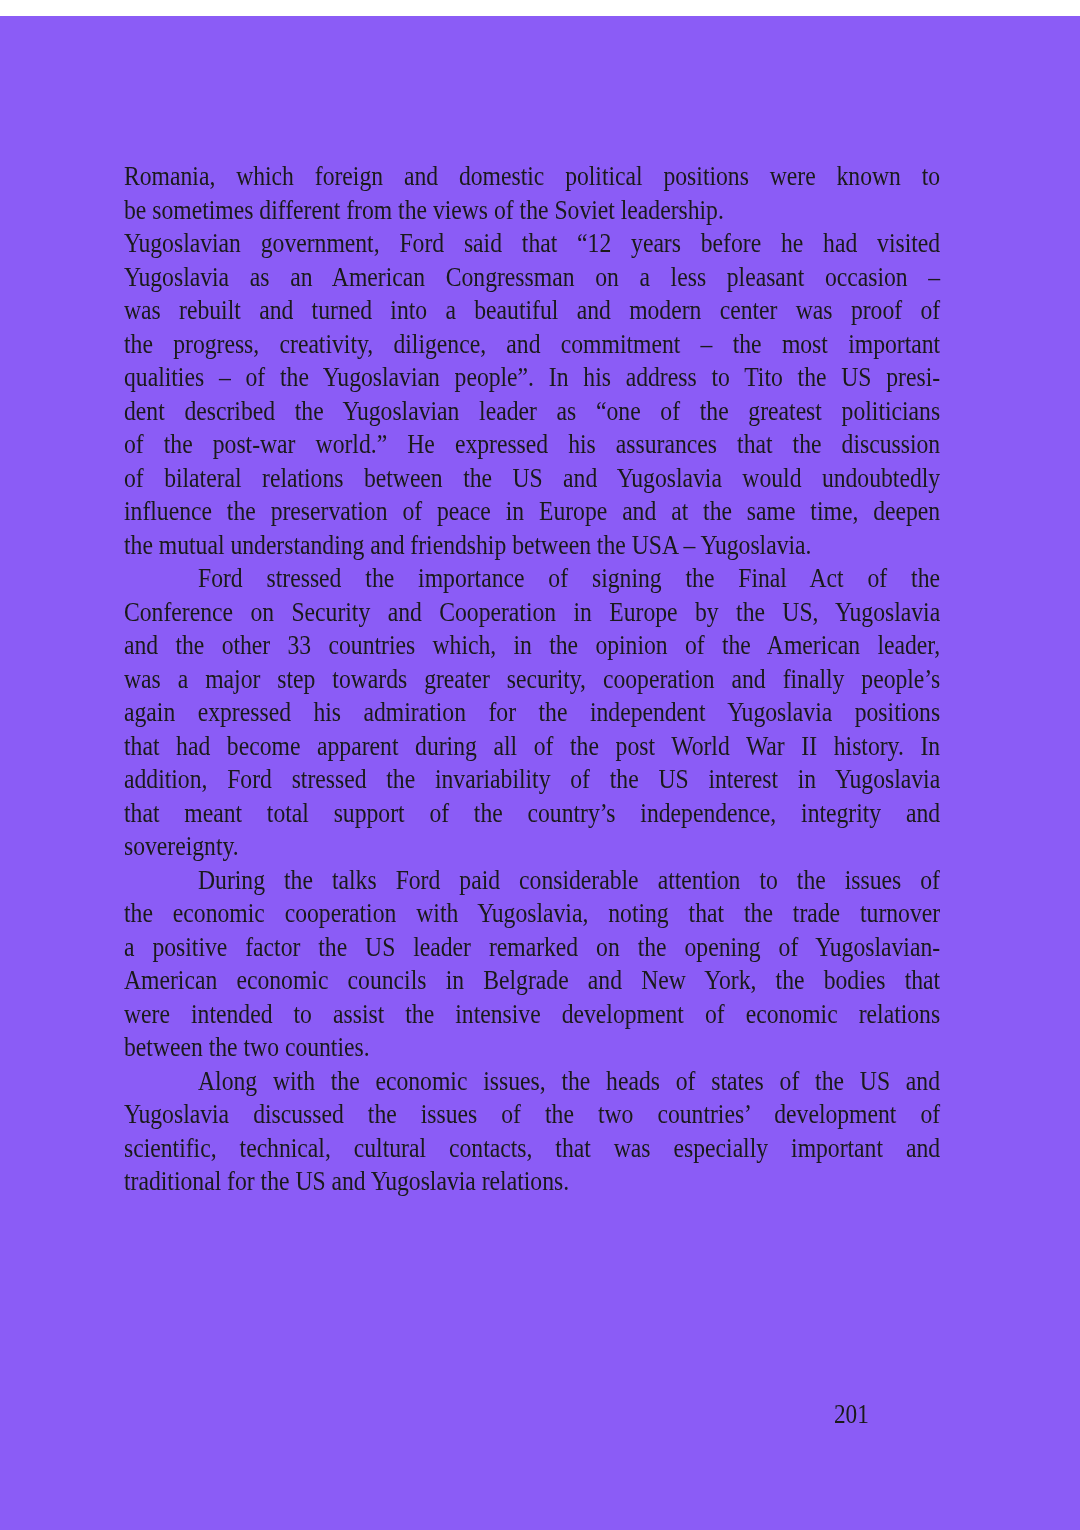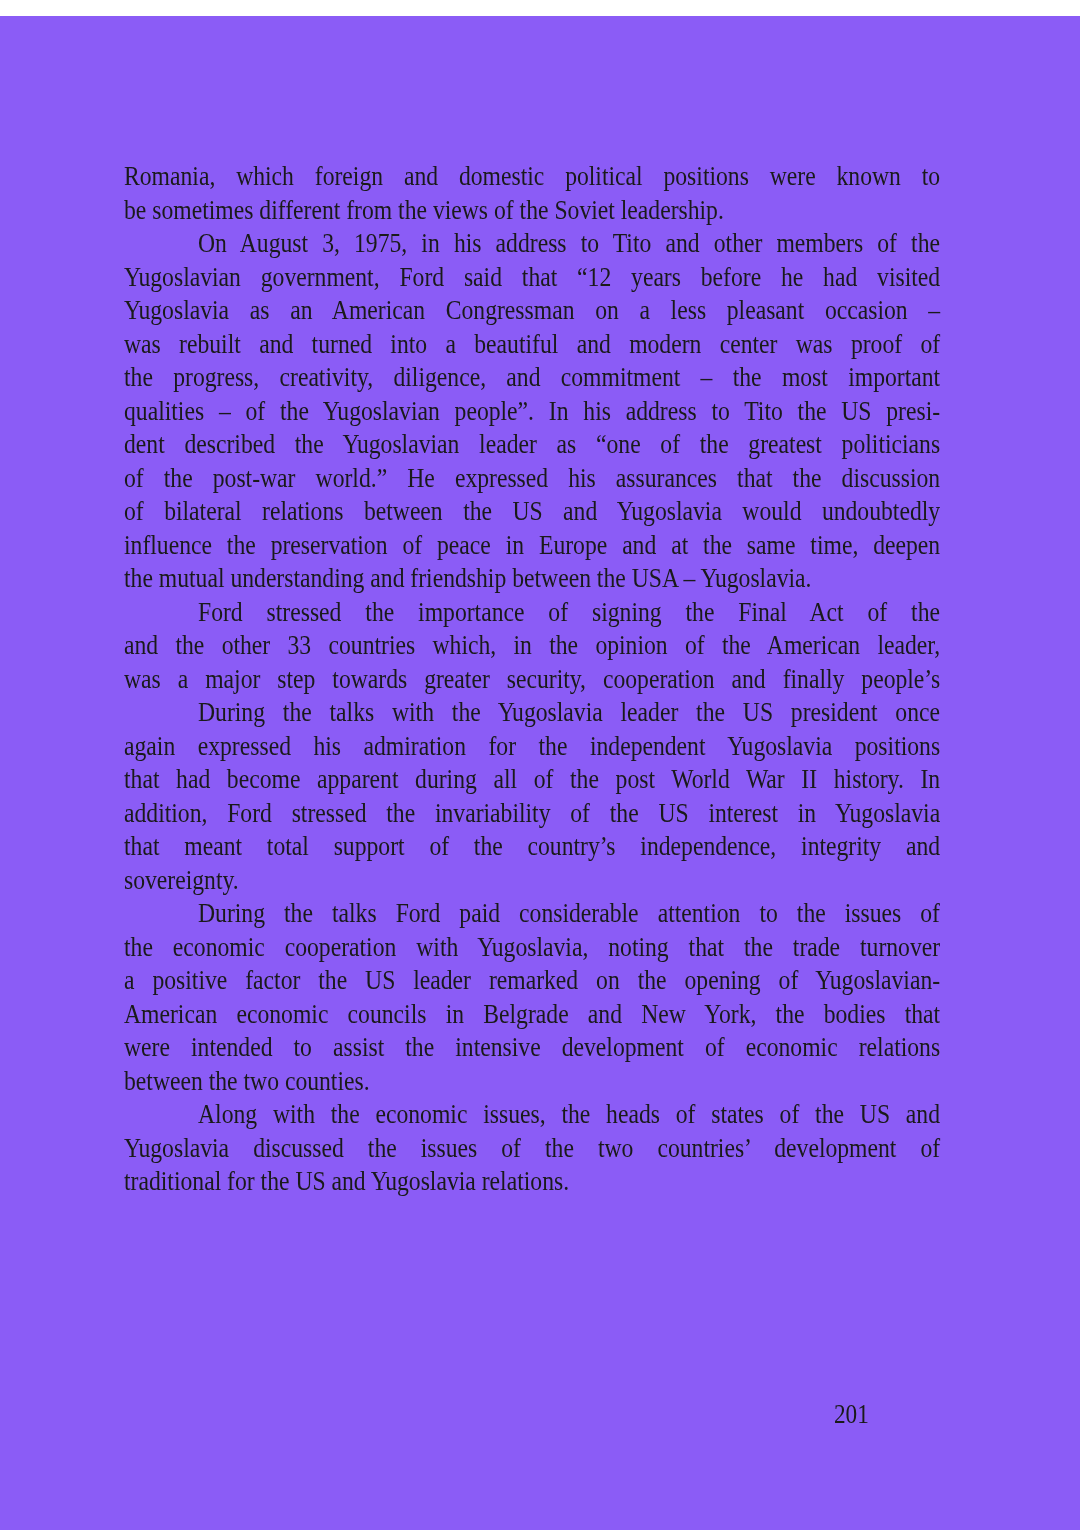--- a/index.html
+++ b/index.html
@@ -77,23 +77,20 @@
     <div class="paragraph">
       <span class="line">
           <span class="line-inner">Romania, which foreign and domestic political positions were known to</span>
         </span>
       <span class="line last">
           <span class="line-inner">be sometimes different from the views of the Soviet leadership.</span>
         </span>
     </div>
 
     <div class="paragraph">
-      <span class="line indent">
-          <span class="line-inner">On August 3, 1975, in his address to Tito and other members of the</span>
-        </span>
       <span class="line">
           <span class="line-inner">Yugoslavian government, Ford said that “12 years before he had visited</span>
         </span>
       <span class="line">
           <span class="line-inner">Yugoslavia as an American Congressman on a less pleasant occasion –</span>
         </span>
       <span class="line">
           <span class="line-inner">was rebuilt and turned into a beautiful and modern center was proof of</span>
         </span>
       <span class="line">
@@ -117,31 +114,31 @@
       <span class="line last">
           <span class="line-inner">the mutual understanding and friendship between the USA – Yugoslavia.</span>
         </span>
     </div>
 
     <div class="paragraph">
       <span class="line indent">
           <span class="line-inner">Ford stressed the importance of signing the Final Act of the</span>
         </span>
       <span class="line">
+          <span class="line-inner">Conference on Security and Cooperation in Europe by the US, Yugoslavia</span>
+        </span>
+      <span class="line">
           <span class="line-inner">and the other 33 countries which, in the opinion of the American leader,</span>
         </span>
       <span class="line">
           <span class="line-inner">was a major step towards greater security, cooperation and finally people’s</span>
         </span>
     </div>
 
     <div class="paragraph">
-      <span class="line indent">
-          <span class="line-inner">During the talks with the Yugoslavia leader the US president once</span>
-        </span>
       <span class="line">
           <span class="line-inner">again expressed his admiration for the independent Yugoslavia positions</span>
         </span>
       <span class="line">
           <span class="line-inner">that had become apparent during all of the post World War II history.  In</span>
         </span>
       <span class="line">
           <span class="line-inner">addition, Ford stressed the invariability of the US interest in Yugoslavia</span>
         </span>
       <span class="line">
@@ -173,20 +170,23 @@
         </span>
     </div>
 
     <div class="paragraph">
       <span class="line indent">
           <span class="line-inner">Along with the economic issues, the heads of states of the US and</span>
         </span>
       <span class="line">
           <span class="line-inner">Yugoslavia discussed the issues of the two countries’ development of</span>
         </span>
+      <span class="line">
+          <span class="line-inner">scientific, technical, cultural contacts, that was especially important and</span>
+        </span>
       <span class="line last">
           <span class="line-inner">traditional for the US and Yugoslavia relations.</span>
         </span>
     </div>
   </div>
 
   <div class="page-number">201</div>
 </div>
 
 </body></html>

